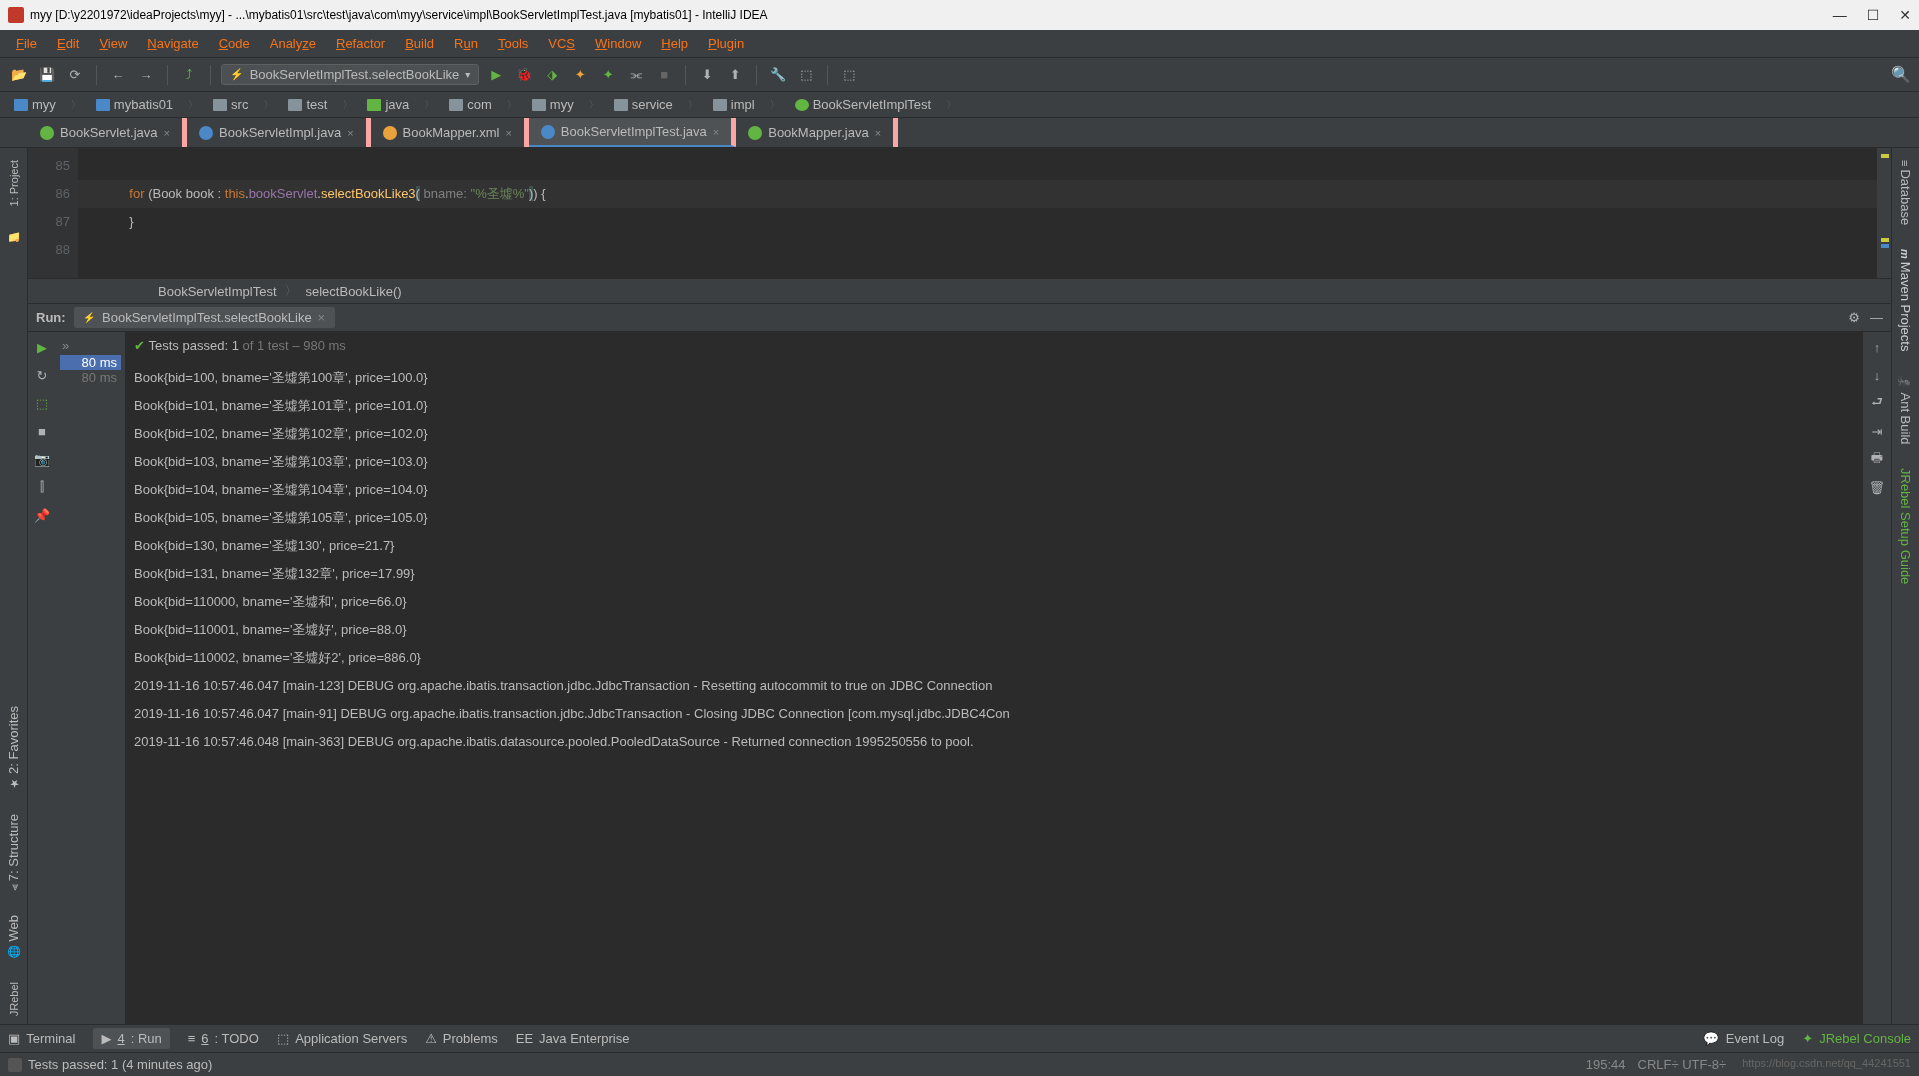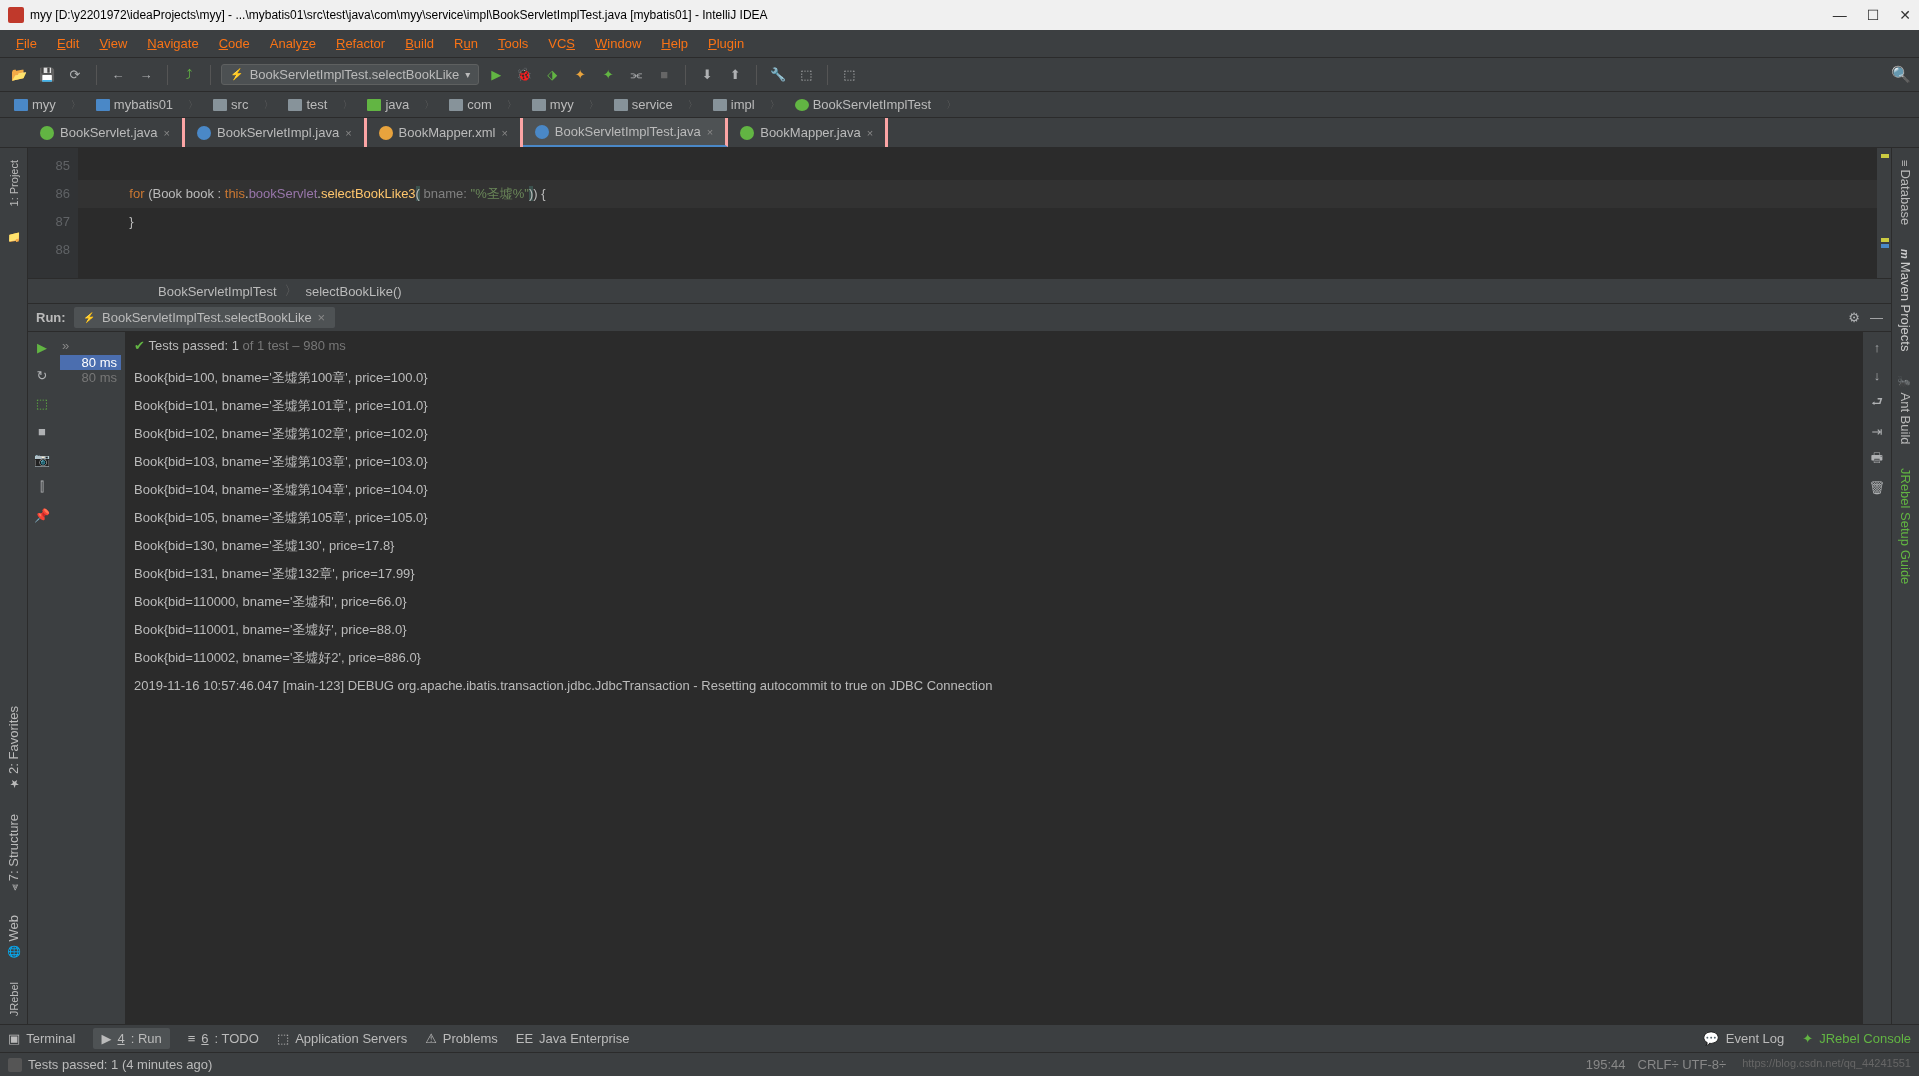--- a/index.html
+++ b/index.html
@@ -18,21 +18,21 @@
 .toolbar .config-select{background:#4c5052;border:1px solid #5e6060;border-radius:3px;padding:2px 8px;display:flex;align-items:center;gap:6px;cursor:pointer}
 .toolbar .config-select .bolt{color:#62b543;font-size:11px}
 .toolbar .search-right{margin-left:auto;color:#afb1b3;font-size:16px}
 .breadcrumb{height:26px;background:#3c3f41;display:flex;align-items:center;padding:0 8px;gap:9px;border-bottom:1px solid #2b2b2b}
 .breadcrumb .crumb{display:flex;align-items:center;gap:4px;padding:2px 6px;cursor:pointer;color:#bbb}
 .breadcrumb .crumb .ficon{width:14px;height:12px;background:#87939a;border-radius:1px}
 .breadcrumb .crumb .ficon.blue{background:#4a88c7}
 .breadcrumb .crumb .ficon.teal{background:#62b543;border-radius:50%}
 .breadcrumb .chev{color:#666;font-size:10px}
 .tabs{height:30px;background:#3c3f41;display:flex;align-items:stretch;padding-left:28px;border-bottom:1px solid #2b2b2b}
-.tabs .tab{display:flex;align-items:center;gap:6px;padding:0 12px;cursor:pointer;border-right:3px solid #fca5a5;color:#bbb;background:#3c3f41}
+.tabs .tab{display:flex;align-items:center;gap:6px;padding:0 12px;cursor:pointer;border-right:5px solid #fca5a5;color:#bbb;background:#3c3f41}
 .tabs .tab.active{background:#4e5254;border-bottom:2px solid #4a88c7}
 .tabs .tab .ticon{width:14px;height:14px;border-radius:50%;display:inline-block}
 .tabs .tab .ticon.c{background:#4a88c7}
 .tabs .tab .ticon.i{background:#62b543}
 .tabs .tab .ticon.x{background:#e8a33d}
 .tabs .tab .close{color:#888;font-size:11px}
 .main{display:flex;height:calc(100% - 30px - 28px - 34px - 26px - 30px - 28px - 24px)}
 .left-gutter{width:28px;background:#3c3f41;border-right:1px solid #2b2b2b;display:flex;flex-direction:column;align-items:center;padding-top:4px;gap:8px}
 .left-gutter .vtab{writing-mode:vertical-rl;transform:rotate(180deg);padding:8px 4px;cursor:pointer;color:#bbb;font-size:11px}
 .right-gutter{width:28px;background:#3c3f41;border-left:1px solid #2b2b2b;display:flex;flex-direction:column;align-items:center;padding-top:4px;gap:8px}
@@ -295,26 +295,28 @@
           <span class="ok">✔</span>
           <span>Tests passed: 1</span><span class="dim"> of 1 test</span><span class="dim"> – 980 ms</span>
         </div>
         <div id="console-lines">
             <div class="cline">Book{bid=100, bname='圣墟第100章', price=100.0}</div>
             <div class="cline">Book{bid=101, bname='圣墟第101章', price=101.0}</div>
             <div class="cline">Book{bid=102, bname='圣墟第102章', price=102.0}</div>
             <div class="cline">Book{bid=103, bname='圣墟第103章', price=103.0}</div>
             <div class="cline">Book{bid=104, bname='圣墟第104章', price=104.0}</div>
             <div class="cline">Book{bid=105, bname='圣墟第105章', price=105.0}</div>
-            <div class="cline">Book{bid=130, bname='圣墟130', price=17.8}</div>
+            <div class="cline">Book{bid=130, bname='圣墟130', price=21.7}</div>
             <div class="cline">Book{bid=131, bname='圣墟132章', price=17.99}</div>
             <div class="cline">Book{bid=110000, bname='圣墟和', price=66.0}</div>
             <div class="cline">Book{bid=110001, bname='圣墟好', price=88.0}</div>
             <div class="cline">Book{bid=110002, bname='圣墟好2', price=886.0}</div>
             <div class="cline">2019-11-16 10:57:46.047 [main-123] DEBUG org.apache.ibatis.transaction.jdbc.JdbcTransaction - Resetting autocommit to true on JDBC Connection</div>
+            <div class="cline">2019-11-16 10:57:46.047 [main-91] DEBUG org.apache.ibatis.transaction.jdbc.JdbcTransaction - Closing JDBC Connection [com.mysql.jdbc.JDBC4Con</div>
+            <div class="cline">2019-11-16 10:57:46.048 [main-363] DEBUG org.apache.ibatis.datasource.pooled.PooledDataSource - Returned connection 1995250556 to pool.</div>
           </div>
       </div>
       <div class="run-right">
         <div class="rbtn">↑</div>
         <div class="rbtn">↓</div>
         <div class="rbtn">⮐</div>
         <div class="rbtn">⇥</div>
         <div class="rbtn">🖶</div>
         <div class="rbtn">🗑</div>
       </div>

